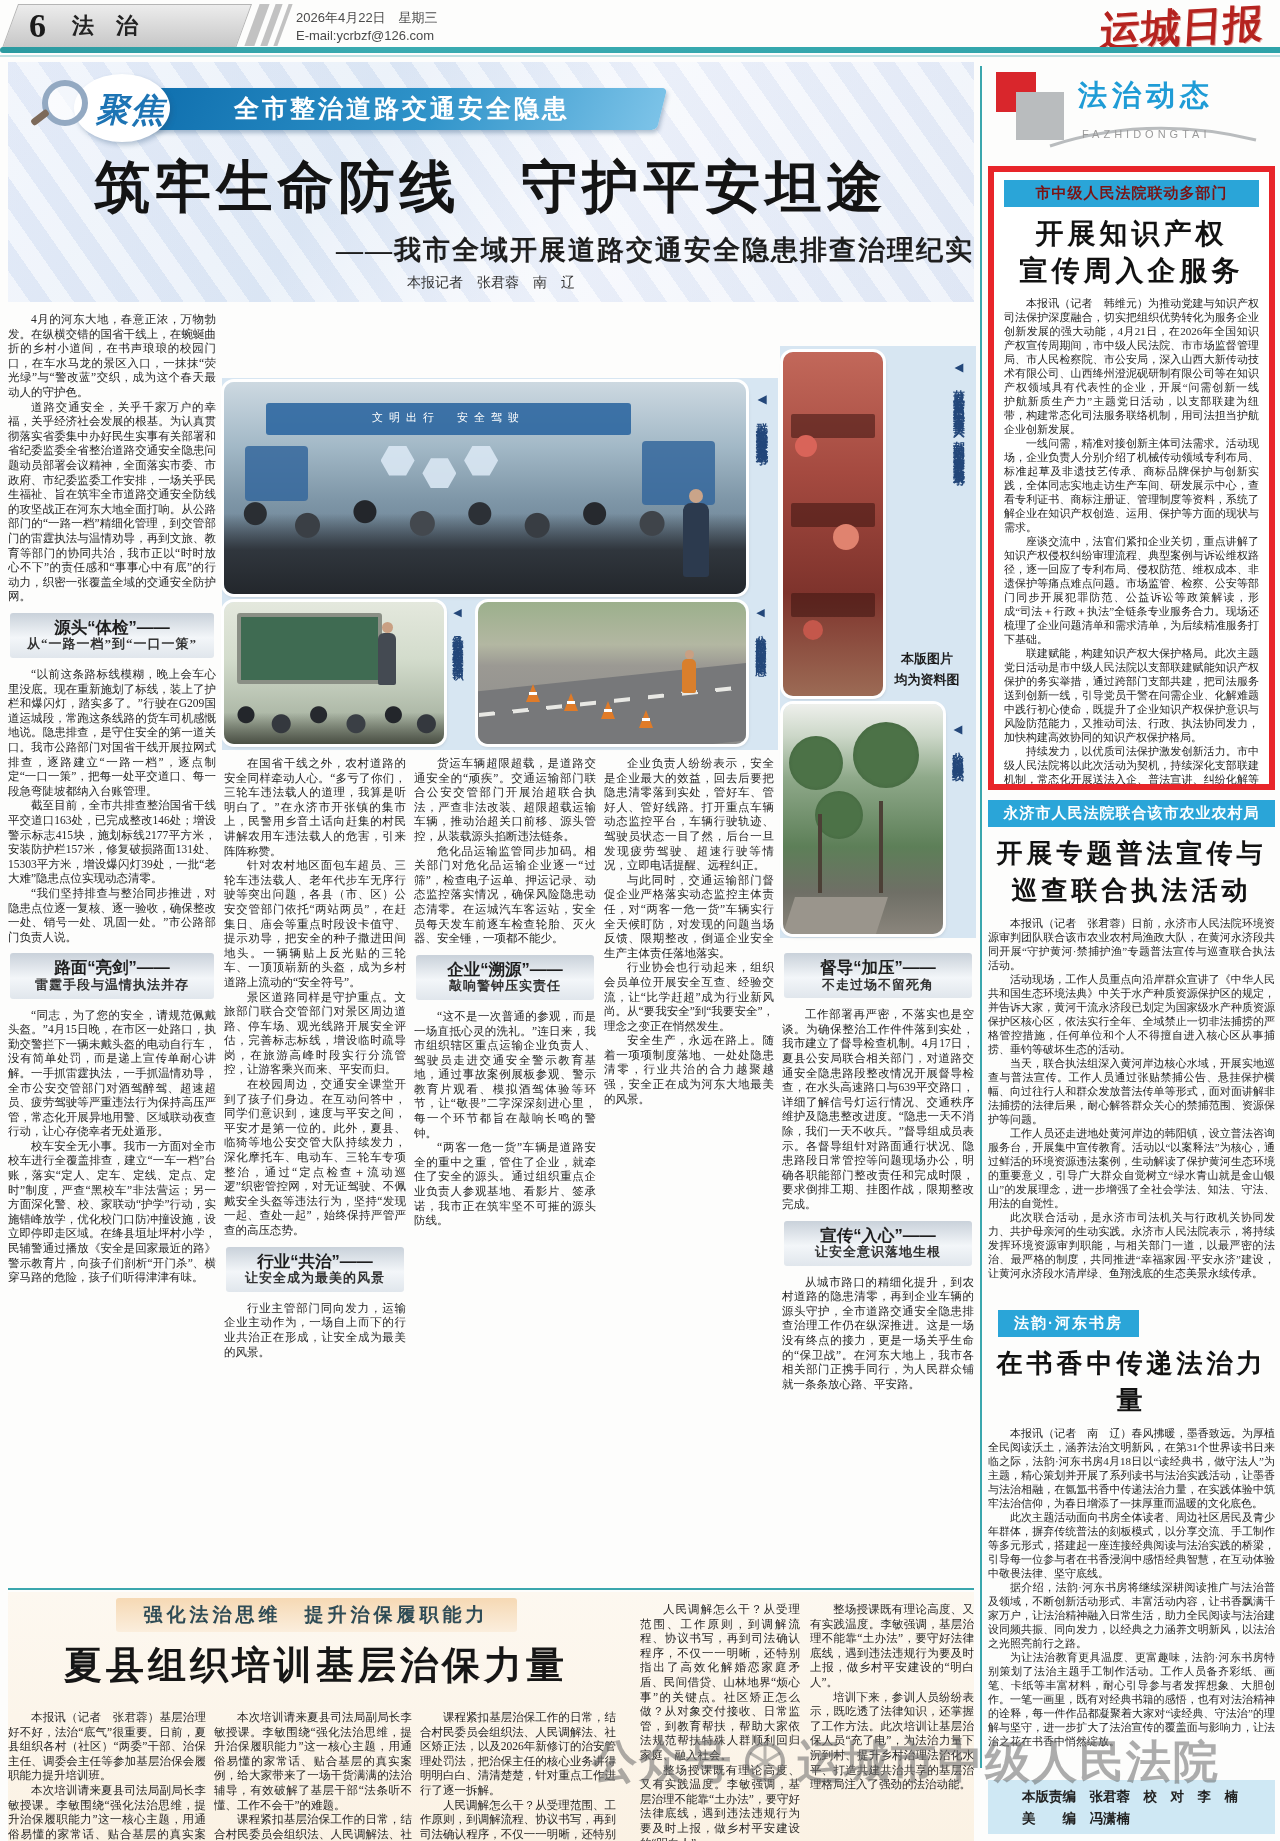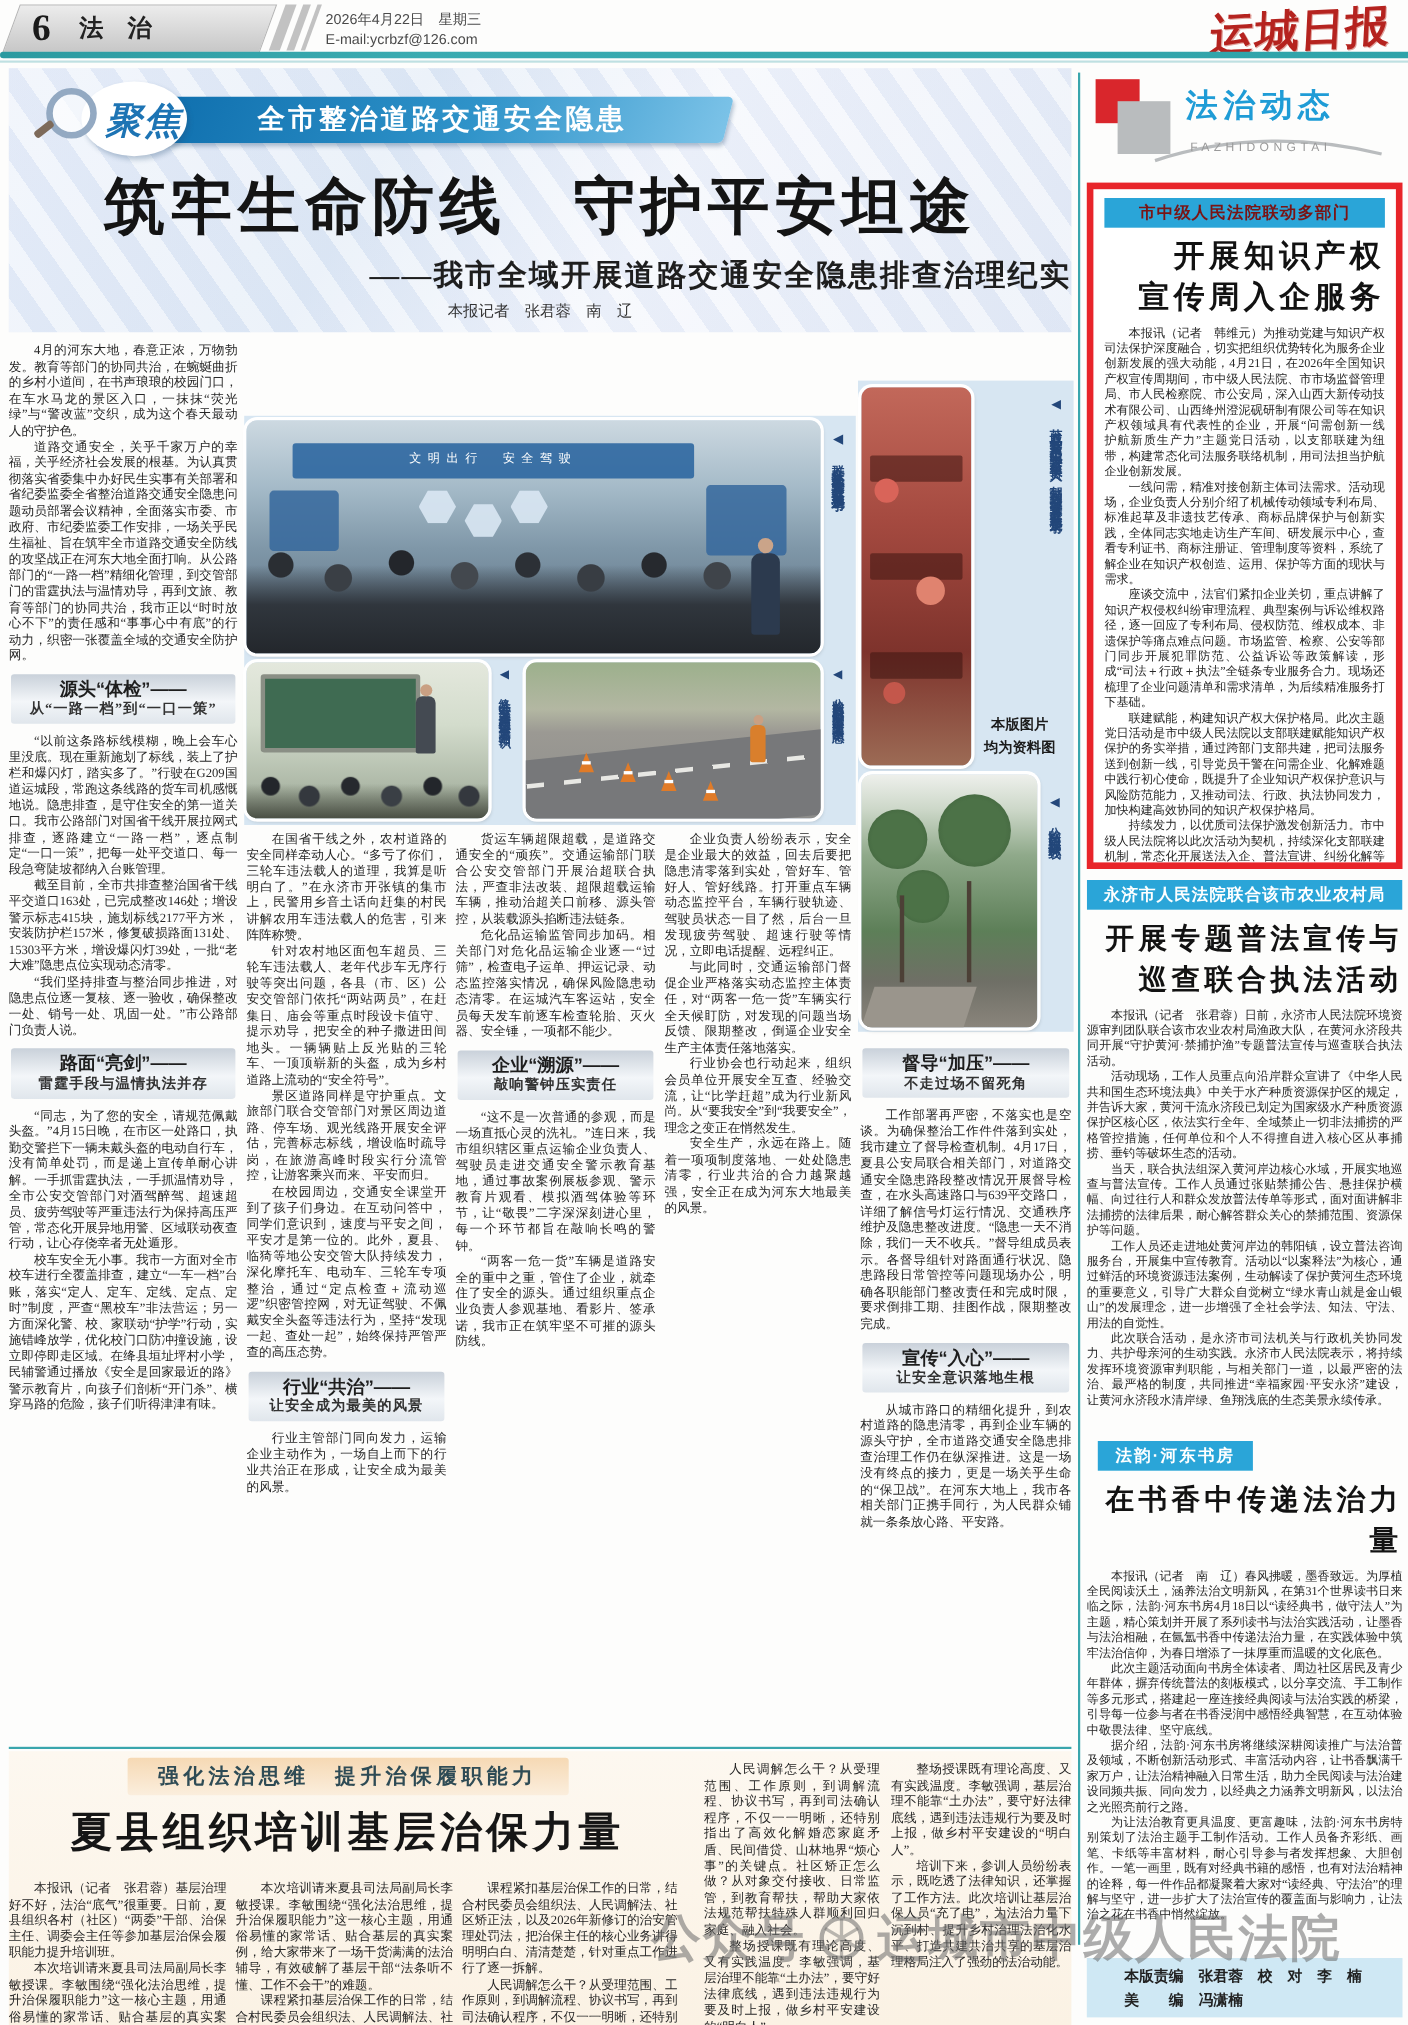--- a/index.html
+++ b/index.html
@@ -126,21 +126,21 @@
   .side-logo-title{position:absolute;left:90px;top:10px;font-size:29px;font-weight:bold;color:#1f9cd6;
         letter-spacing:5px;font-family:"Liberation Sans","DejaVu Sans",sans-serif;}
   .side-logo-sub{position:absolute;left:94px;top:62px;font-size:11px;letter-spacing:4px;color:#9a9a9a;}
   .swoosh{position:absolute;left:60px;top:40px;}
 
   .redbox{position:absolute;left:988px;top:166px;width:287px;height:624px;border:6px solid #e8252a;
         background:#fff;box-sizing:border-box;padding:8px 10px;overflow:hidden;}
   .side-kicker{background:#2aa5d8;color:#fff;text-align:center;font-weight:bold;font-size:15px;
         padding:4px 2px;letter-spacing:1px;font-family:"Liberation Sans","DejaVu Sans",sans-serif;}
   .side-kicker.dark{color:#7a1414;}
-  .side-headline{font-weight:bold;font-size:28px;line-height:37px;text-align:right;color:#121212;
+  .side-headline{font-weight:bold;font-size:28px;line-height:37px;text-align:center;color:#121212;
         margin:8px 0 7px;letter-spacing:4px;}
   .side-body{font-size:11px;line-height:14px;text-align:justify;color:#262626;}
   .side-body p{margin:0;text-indent:2em;}
   .side-art{position:absolute;left:988px;width:287px;overflow:hidden;}
   .kicker-small{display:inline-block;background:#2aa5d8;color:#fff;font-weight:bold;font-size:15px;
         padding:4px 16px;letter-spacing:2px;margin-left:10px;font-family:"Liberation Sans","DejaVu Sans",sans-serif;}
   .side-foot{position:absolute;left:988px;top:1780px;width:287px;height:54px;background:#cfe8f4;
         font-size:13.5px;font-weight:bold;color:#222;line-height:22px;padding:6px 0 0 34px;box-sizing:border-box;}
 
   
@@ -264,21 +264,21 @@
       <div class="canopy" style="left:44%;top:8%;width:66px;height:66px;"></div>
       <div class="canopy" style="left:20%;top:38%;width:48px;height:48px;"></div>
       <div class="trunk" style="left:22%;top:48%;height:34%;"></div>
       <div class="trunk" style="left:60%;top:42%;height:40%;"></div>
       <div class="road"></div>
     </div>
   </div>
   <div class="vcap" style="left:948px;top:722px;height:200px;font-size:11.5px;line-height:19px;">◀ 公路部门完善标识标线。</div>
 
   <div class="col" style="left:8px;top:312px;width:208px;height:1252px;">
-    <p>4月的河东大地，春意正浓，万物勃发。教育等部门的协同共治，在蜿蜒曲折的乡村小道间，在书声琅琅的校园门口，在车水马龙的景区入口，一抹抹“荧光绿”与“警改蓝”交织，成为这个春天最动人的守护色。</p>
+    <p>4月的河东大地，春意正浓，万物勃发。在纵横交错的国省干线上，在蜿蜒曲折的乡村小道间，在书声琅琅的校园门口，在车水马龙的景区入口，一抹抹“荧光绿”与“警改蓝”交织，成为这个春天最动人的守护色。</p>
     <p>道路交通安全，关乎千家万户的幸福，关乎经济社会发展的根基。为认真贯彻落实省委集中办好民生实事有关部署和省纪委监委全省整治道路交通安全隐患问题动员部署会议精神，全面落实市委、市政府、市纪委监委工作安排，一场关乎民生福祉、旨在筑牢全市道路交通安全防线的攻坚战正在河东大地全面打响。从公路部门的“一路一档”精细化管理，到交管部门的雷霆执法与温情劝导，再到文旅、教育等部门的协同共治，我市正以“时时放心不下”的责任感和“事事心中有底”的行动力，织密一张覆盖全域的交通安全防护网。</p>
     <div class="subhead">
       <div class="t">源头“体检”——</div>
       <div class="s">从“一路一档”到“一口一策”</div>
     </div>
     <p>“以前这条路标线模糊，晚上会车心里没底。现在重新施划了标线，装上了护栏和爆闪灯，踏实多了。”行驶在G209国道运城段，常跑这条线路的货车司机感慨地说。隐患排查，是守住安全的第一道关口。我市公路部门对国省干线开展拉网式排查，逐路建立“一路一档”，逐点制定“一口一策”，把每一处平交道口、每一段急弯陡坡都纳入台账管理。</p>
     <p>截至目前，全市共排查整治国省干线平交道口163处，已完成整改146处；增设警示标志415块，施划标线2177平方米，安装防护栏157米，修复破损路面131处、15303平方米，增设爆闪灯39处，一批“老大难”隐患点位实现动态清零。</p>
     <p>“我们坚持排查与整治同步推进，对隐患点位逐一复核、逐一验收，确保整改一处、销号一处、巩固一处。”市公路部门负责人说。</p>
     <div class="subhead">
       <div class="t">路面“亮剑”——</div>

